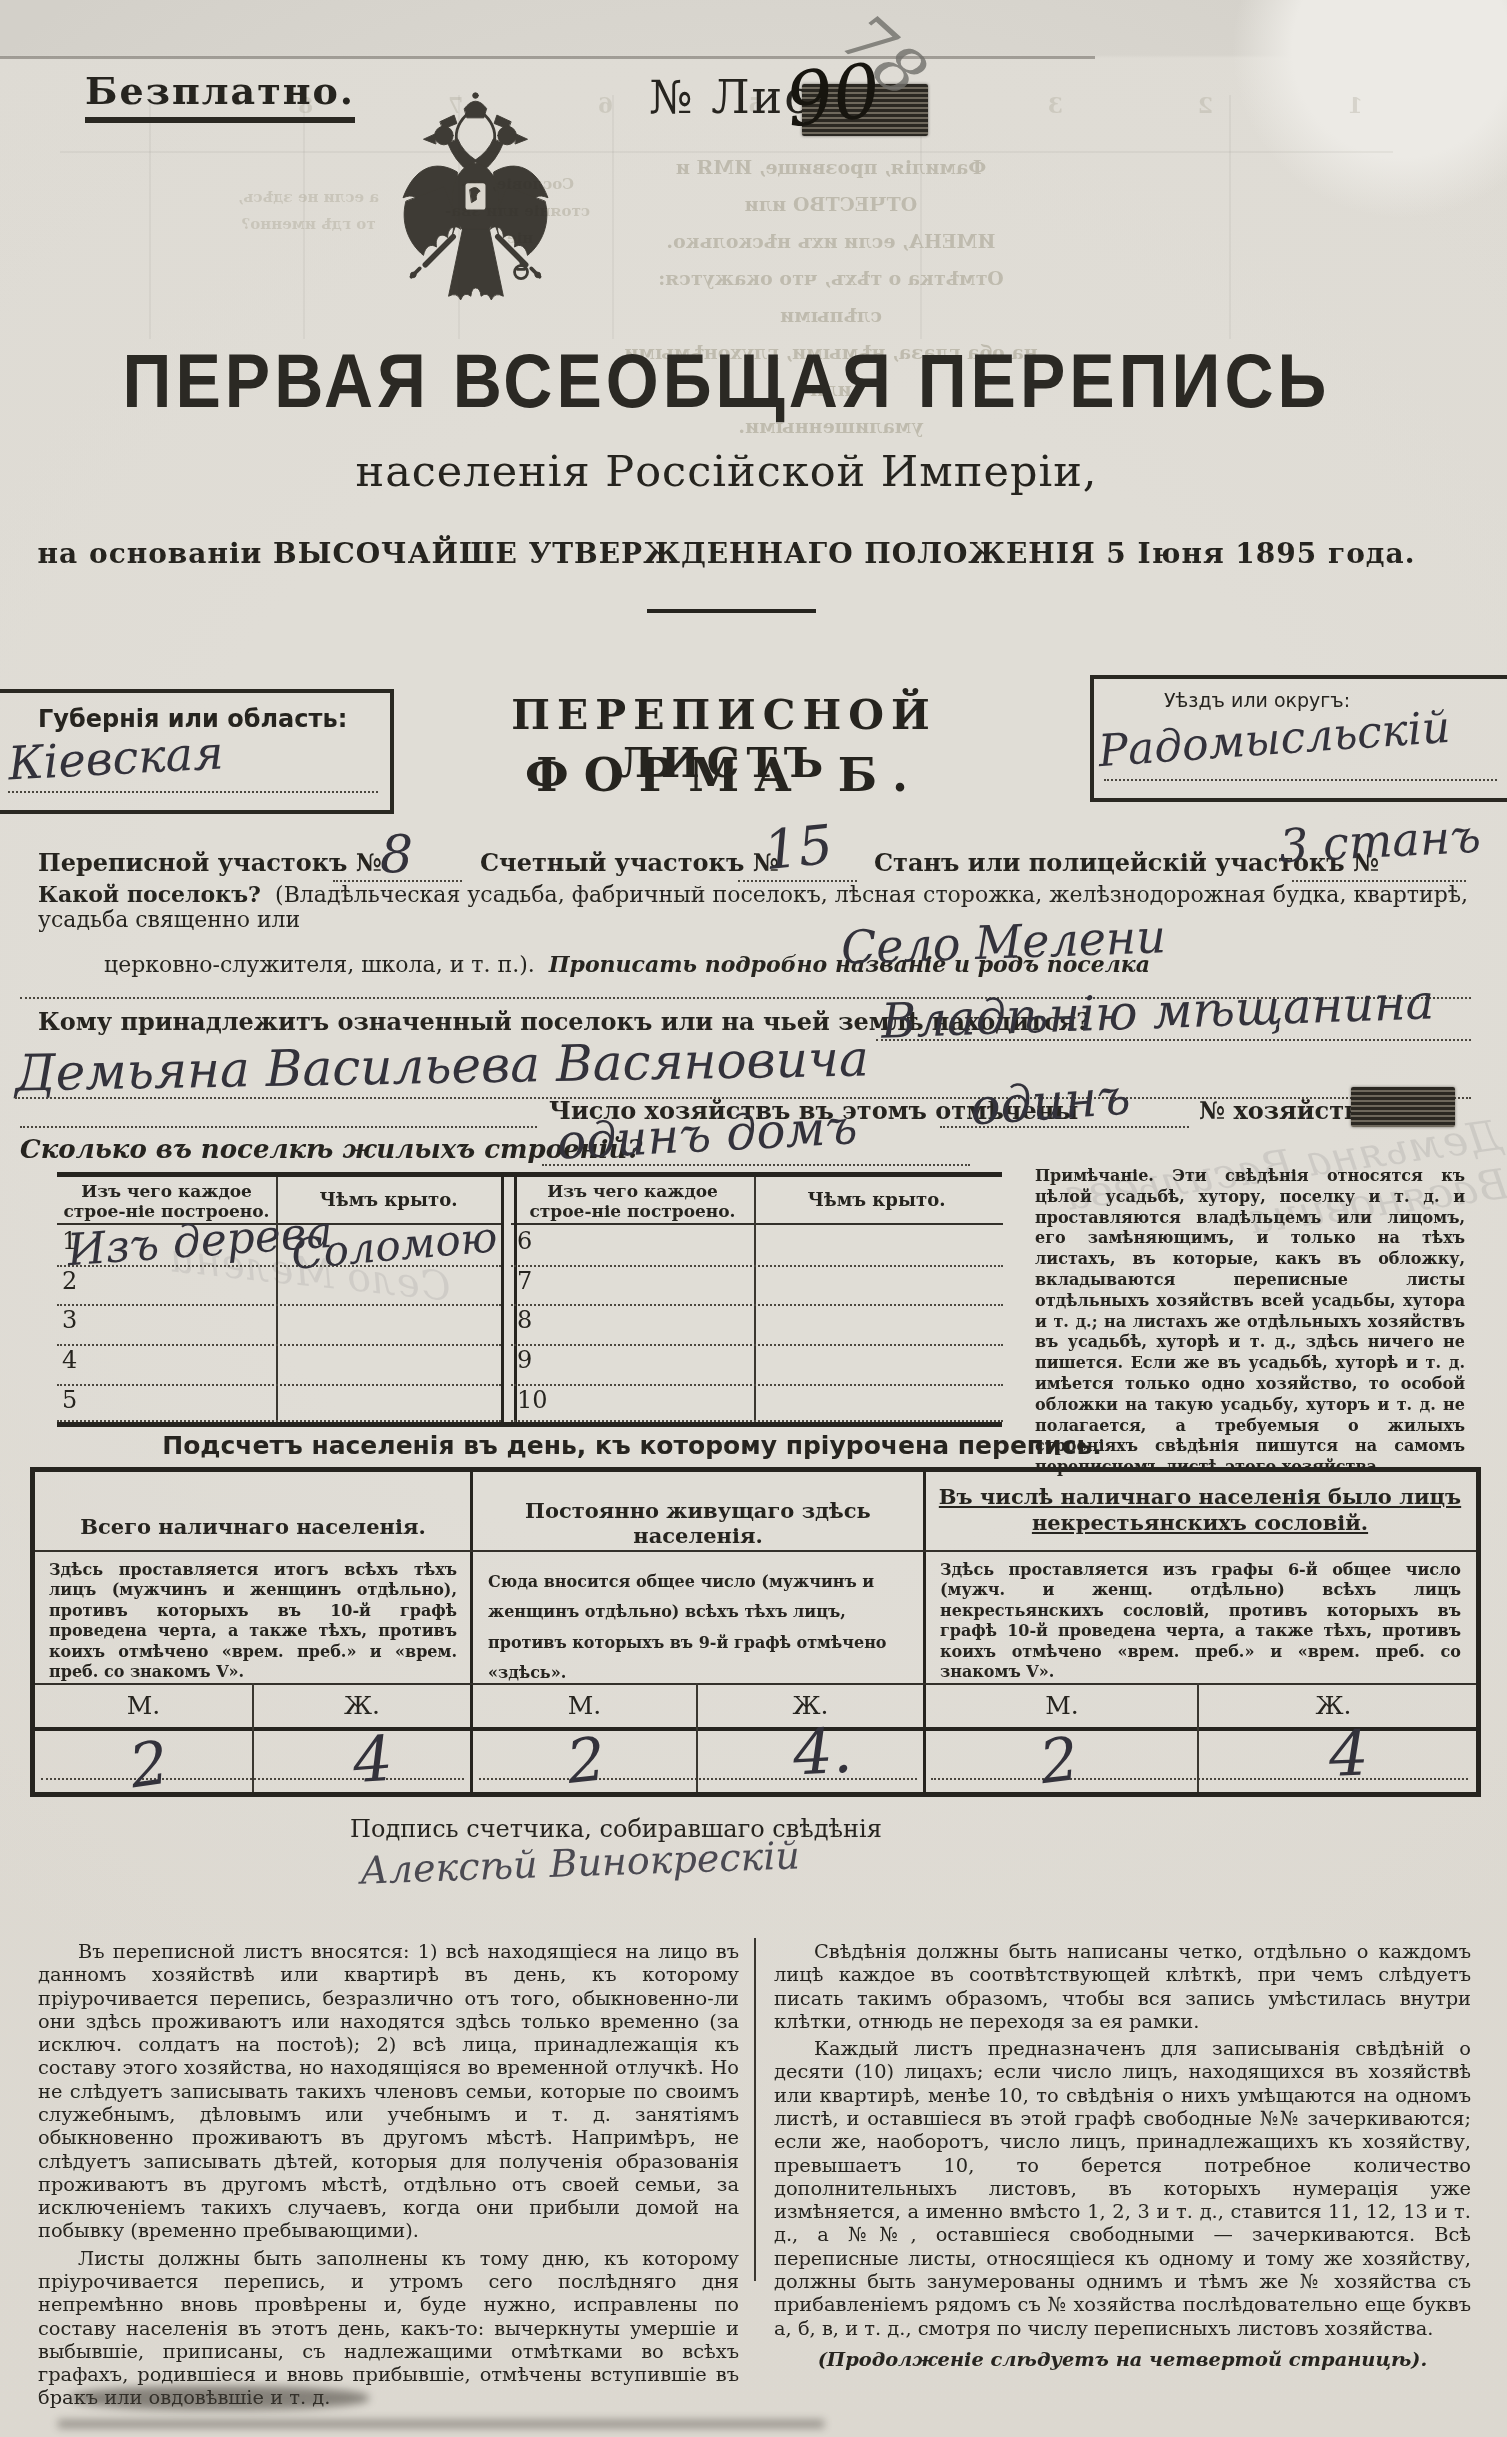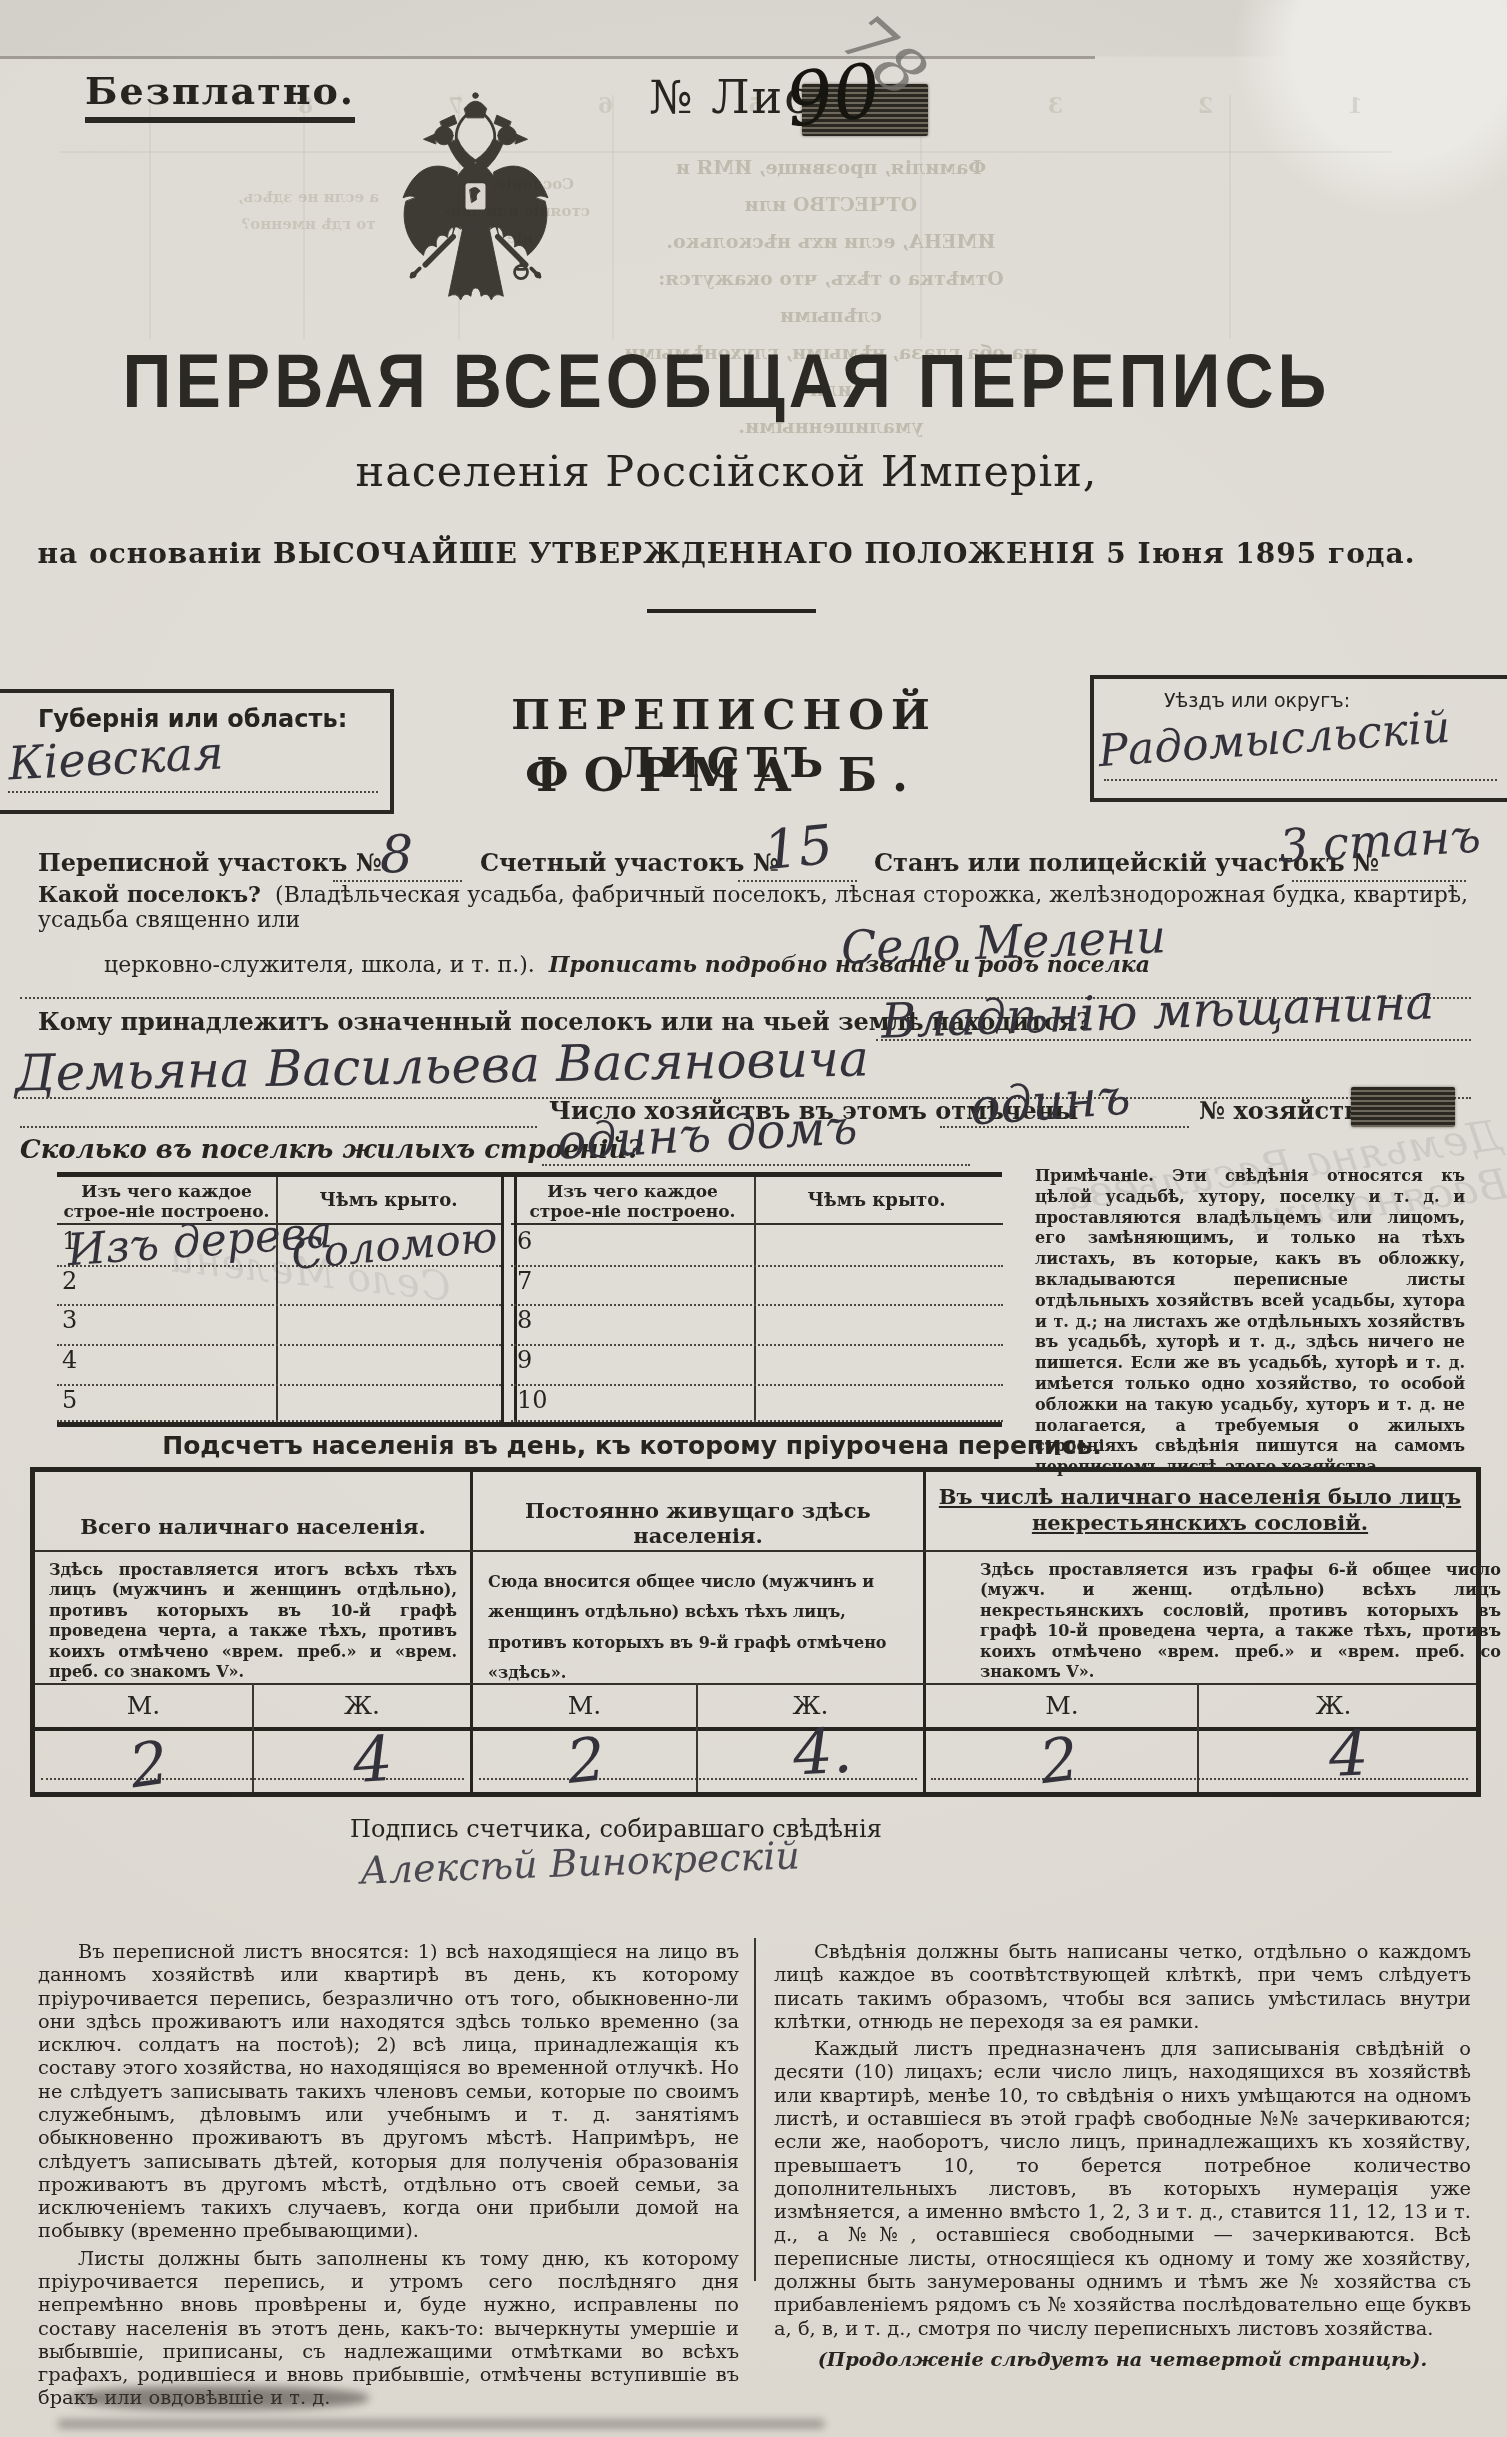--- a/index.html
+++ b/index.html
@@ -225,21 +225,21 @@
     <div class="abs hand" style="left:318px;top:251px;font-size:62px;transform:rotate(-4deg);">4</div>
 
     <div class="abs" style="left:448px;top:26px;width:430px;text-align:center;font-size:21px;font-weight:600;">Постоянно живущаго здѣсь населенія.</div>
     <div class="abs" style="left:453px;top:95px;width:423px;text-align:left;font-size:16px;font-weight:600;line-height:1.9;">Сюда вносится общее число (мужчинъ и женщинъ отдѣльно) всѣхъ тѣхъ лицъ, противъ которыхъ въ 9-й графѣ отмѣчено «здѣсь».</div>
     <div class="abs" style="left:438px;top:219px;width:223px;text-align:center;font-size:25px;">М.</div>
     <div class="abs" style="left:663px;top:219px;width:225px;text-align:center;font-size:25px;">Ж.</div>
     <div class="abs hand" style="left:532px;top:253px;font-size:60px;transform:rotate(-6deg);">2</div>
     <div class="abs hand" style="left:758px;top:243px;font-size:62px;transform:rotate(-3deg);">4.</div>
 
     <div class="abs" style="left:900px;top:12px;width:530px;text-align:center;font-size:21px;font-weight:600;line-height:1.25;text-decoration:underline;">Въ числѣ наличнаго населенія было лицъ некрестьянскихъ сословій.</div>
-    <div class="abs just" style="left:905px;top:88px;width:521px;font-size:16px;font-weight:600;line-height:1.28;margin-left:40px;">Здѣсь проставляется изъ графы 6-й общее число (мужч. и женщ. отдѣльно) всѣхъ лицъ некрестьянскихъ сословій, противъ которыхъ въ графѣ 10-й проведена черта, а также тѣхъ, противъ коихъ отмѣчено «врем. преб.» и «врем. преб. со знакомъ V».</div>
+    <div class="abs just" style="left:905px;top:88px;width:521px;font-size:16px;font-weight:600;line-height:1.28;">Здѣсь проставляется изъ графы 6-й общее число (мужч. и женщ. отдѣльно) всѣхъ лицъ некрестьянскихъ сословій, противъ которыхъ въ графѣ 10-й проведена черта, а также тѣхъ, противъ коихъ отмѣчено «врем. преб.» и «врем. преб. со знакомъ V».</div>
     <div class="abs" style="left:891px;top:219px;width:272px;text-align:center;font-size:25px;">М.</div>
     <div class="abs" style="left:1164px;top:219px;width:269px;text-align:center;font-size:25px;">Ж.</div>
     <div class="abs hand" style="left:1005px;top:253px;font-size:60px;transform:rotate(-7deg);">2</div>
     <div class="abs hand" style="left:1294px;top:245px;font-size:62px;transform:rotate(-2deg);">4</div>
   </div>
 
   <div class="flexline" style="left:350px;top:1815px;width:1144px;font-size:24px;">
     <span>Подпись счетчика, собиравшаго свѣдѣнія</span>
     <span class="dot"></span>
   </div>

